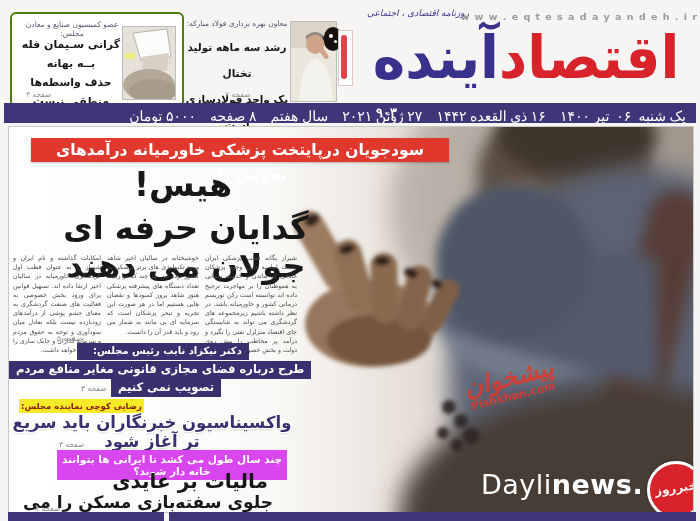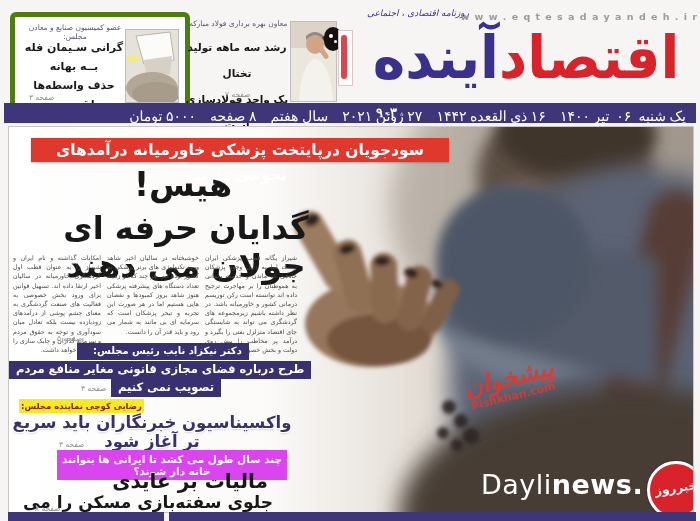--- a/index.html
+++ b/index.html
@@ -13,21 +13,21 @@
   .chip{background:#39316f;color:#fff;font-weight:bold;padding:2px 7px 3px;line-height:1.15;}
   .photo-frame{border:1px solid #bdbdbd;background:#e9e4da;overflow:hidden;}
   .tinytext{font-size:6.3px;line-height:9.2px;color:#4a4a4a;text-align:justify;}
   .outlined{text-shadow:-1px -1px 0 #fff,1px -1px 0 #fff,-1px 1px 0 #fff,1px 1px 0 #fff,0 2px 2px rgba(0,0,0,.15);}
 </style>
 </head>
 <body>
 
 <div id="page">
 
-  <div class="abs" style="left:10px;top:12px;width:170px;height:91px;background:#fff;border:5px solid #4d7c0f;border-radius:6px;">
+  <div class="abs" style="left:10px;top:12px;width:170px;height:91px;background:#fff;border:2px solid #4d7c0f;border-radius:6px;">
     <div class="abs rtl kicker" style="left:4px;top:6px;width:112px;">عضو کمیسیون صنایع و معادن مجلس:</div>
     <div class="abs rtl hl" style="left:2px;top:21px;width:114px;font-size:11px;line-height:19px;text-align:center;">
       <div>گرانی سـیمان فله بــه بهانه</div>
       <div>حذف واسطه‌ها منطقی نیست</div>
     </div>
     <div class="abs rtl pageref" style="left:14px;top:76px;">صفحه ۳</div>
     <div class="abs photo-frame" style="right:6px;top:12px;width:52px;height:72px;">
       <svg width="52" height="72" viewBox="0 0 52 72">
         <rect width="52" height="72" fill="#e7e2d9"></rect>
         <polygon points="10,6 44,2 48,30 18,34" fill="#fbfbf9" stroke="#b9b4ab" stroke-width="1"></polygon>

